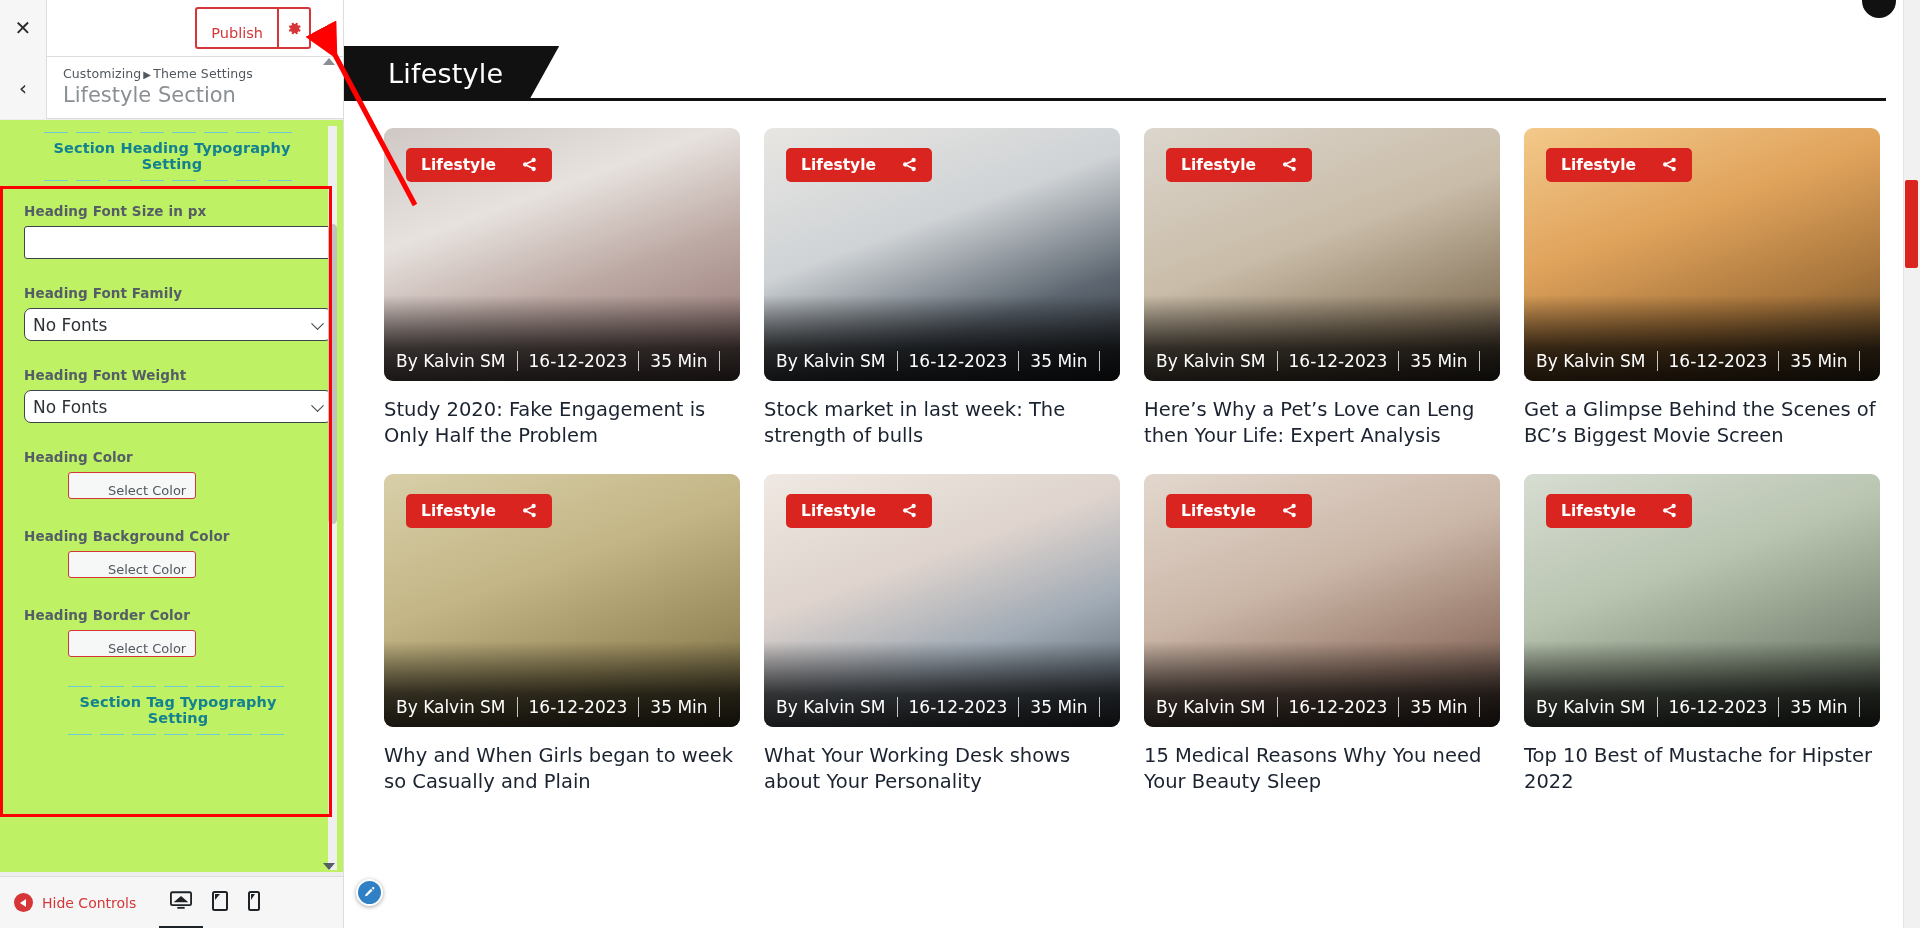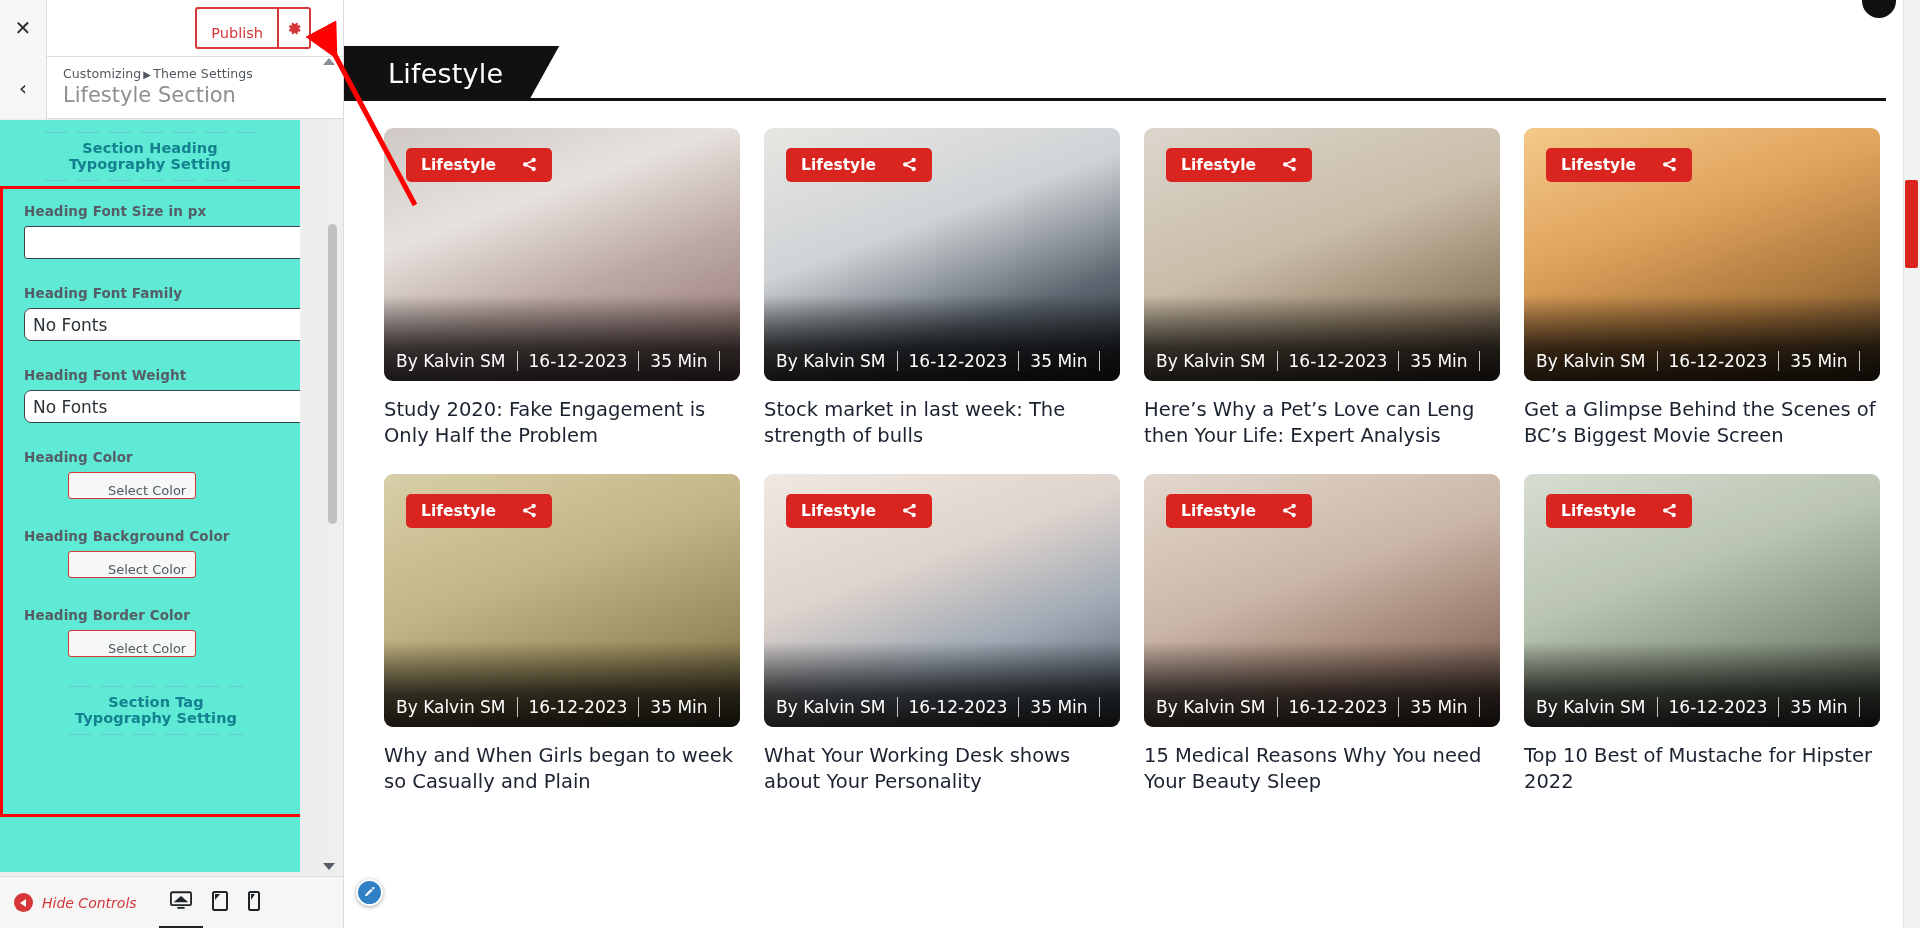--- a/index.html
+++ b/index.html
@@ -67,22 +67,22 @@
     border-right: 1px solid #dddddd;
     background: #f6f6f6; font-size: 20px; color: #2b2b2b; cursor: pointer;
   }
   .cz-header-text { padding-left: 16px; }
   .cz-breadcrumb { font-size: 12.5px; color: #50575e; letter-spacing: .1px; }
   .cz-breadcrumb .sep { padding: 0 2px; font-size: 10px; }
   .cz-section-title { font-size: 21px; color: #8a8f94; line-height: 1.25; margin-top: 1px; }
 
   .cz-body {
     position: absolute; left: 0; top: 120px;
-    width: 300px; bottom: 56px;
-    background: #5eead4;
+    width: 344px; bottom: 56px;
+    background: #bef264;
     overflow: hidden;
   }
 
   .sec-divider {
     margin: 12px 44px 0 44px;
     text-align: center;
   }
   .sec-divider .dash {
     height: 1px;
     background: repeating-linear-gradient(90deg,#6fc9d4 0 24px,transparent 24px 32px);
@@ -173,21 +173,21 @@
   }
   .hc-circle {
     width: 19px; height: 19px; border-radius: 50%;
     background: #d63638; display: flex; align-items: center; justify-content: center;
   }
   .hc-circle .tri {
     width: 0; height: 0;
     border-top: 4.5px solid transparent; border-bottom: 4.5px solid transparent;
     border-right: 6px solid #fff; margin-right: 1px;
   }
-  .hc-label { color: #d63638; font-size: 14px; font-style: italic; }
+  .hc-label { color: #d63638; font-size: 14px; }
   .devices { margin-left: auto; display: flex; align-items: center; gap: 20px; margin-right: 84px; }
   .dev { position: relative; cursor: pointer; color: #1d2327; }
   .dev.active::after {
     content: ""; position: absolute; left: -11px; right: -11px; bottom: -16px;
     height: 4px; background: #1d2327;
   }
 
   
   #arrow-svg { position: absolute; left: 0; top: 0; width: 1920px; height: 928px; pointer-events: none; z-index: 20; }
 

